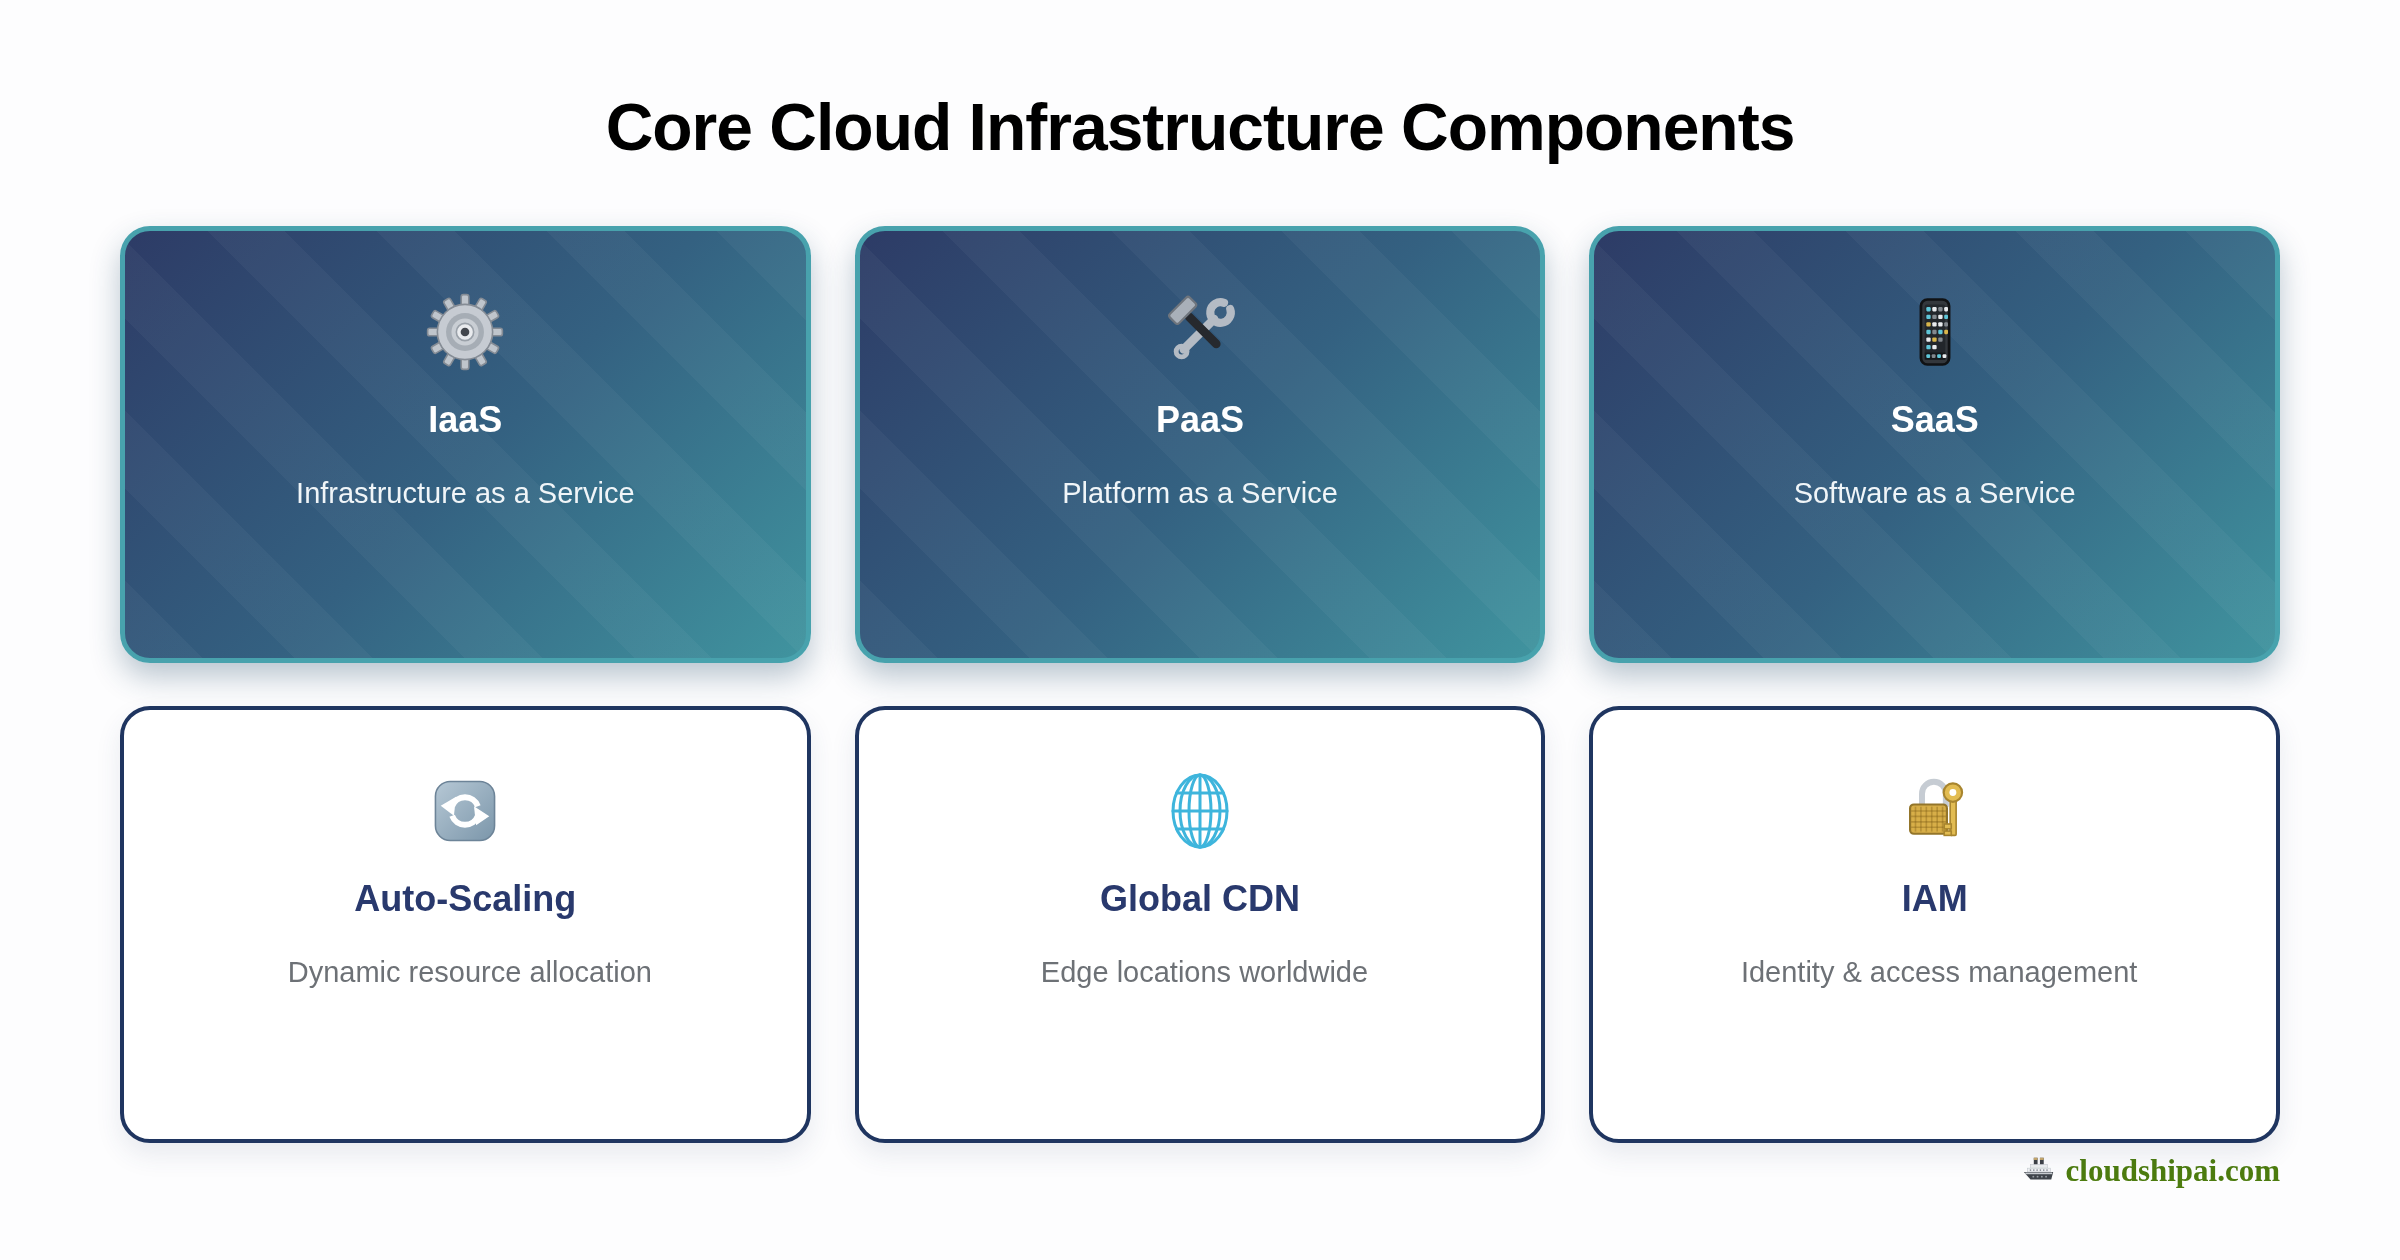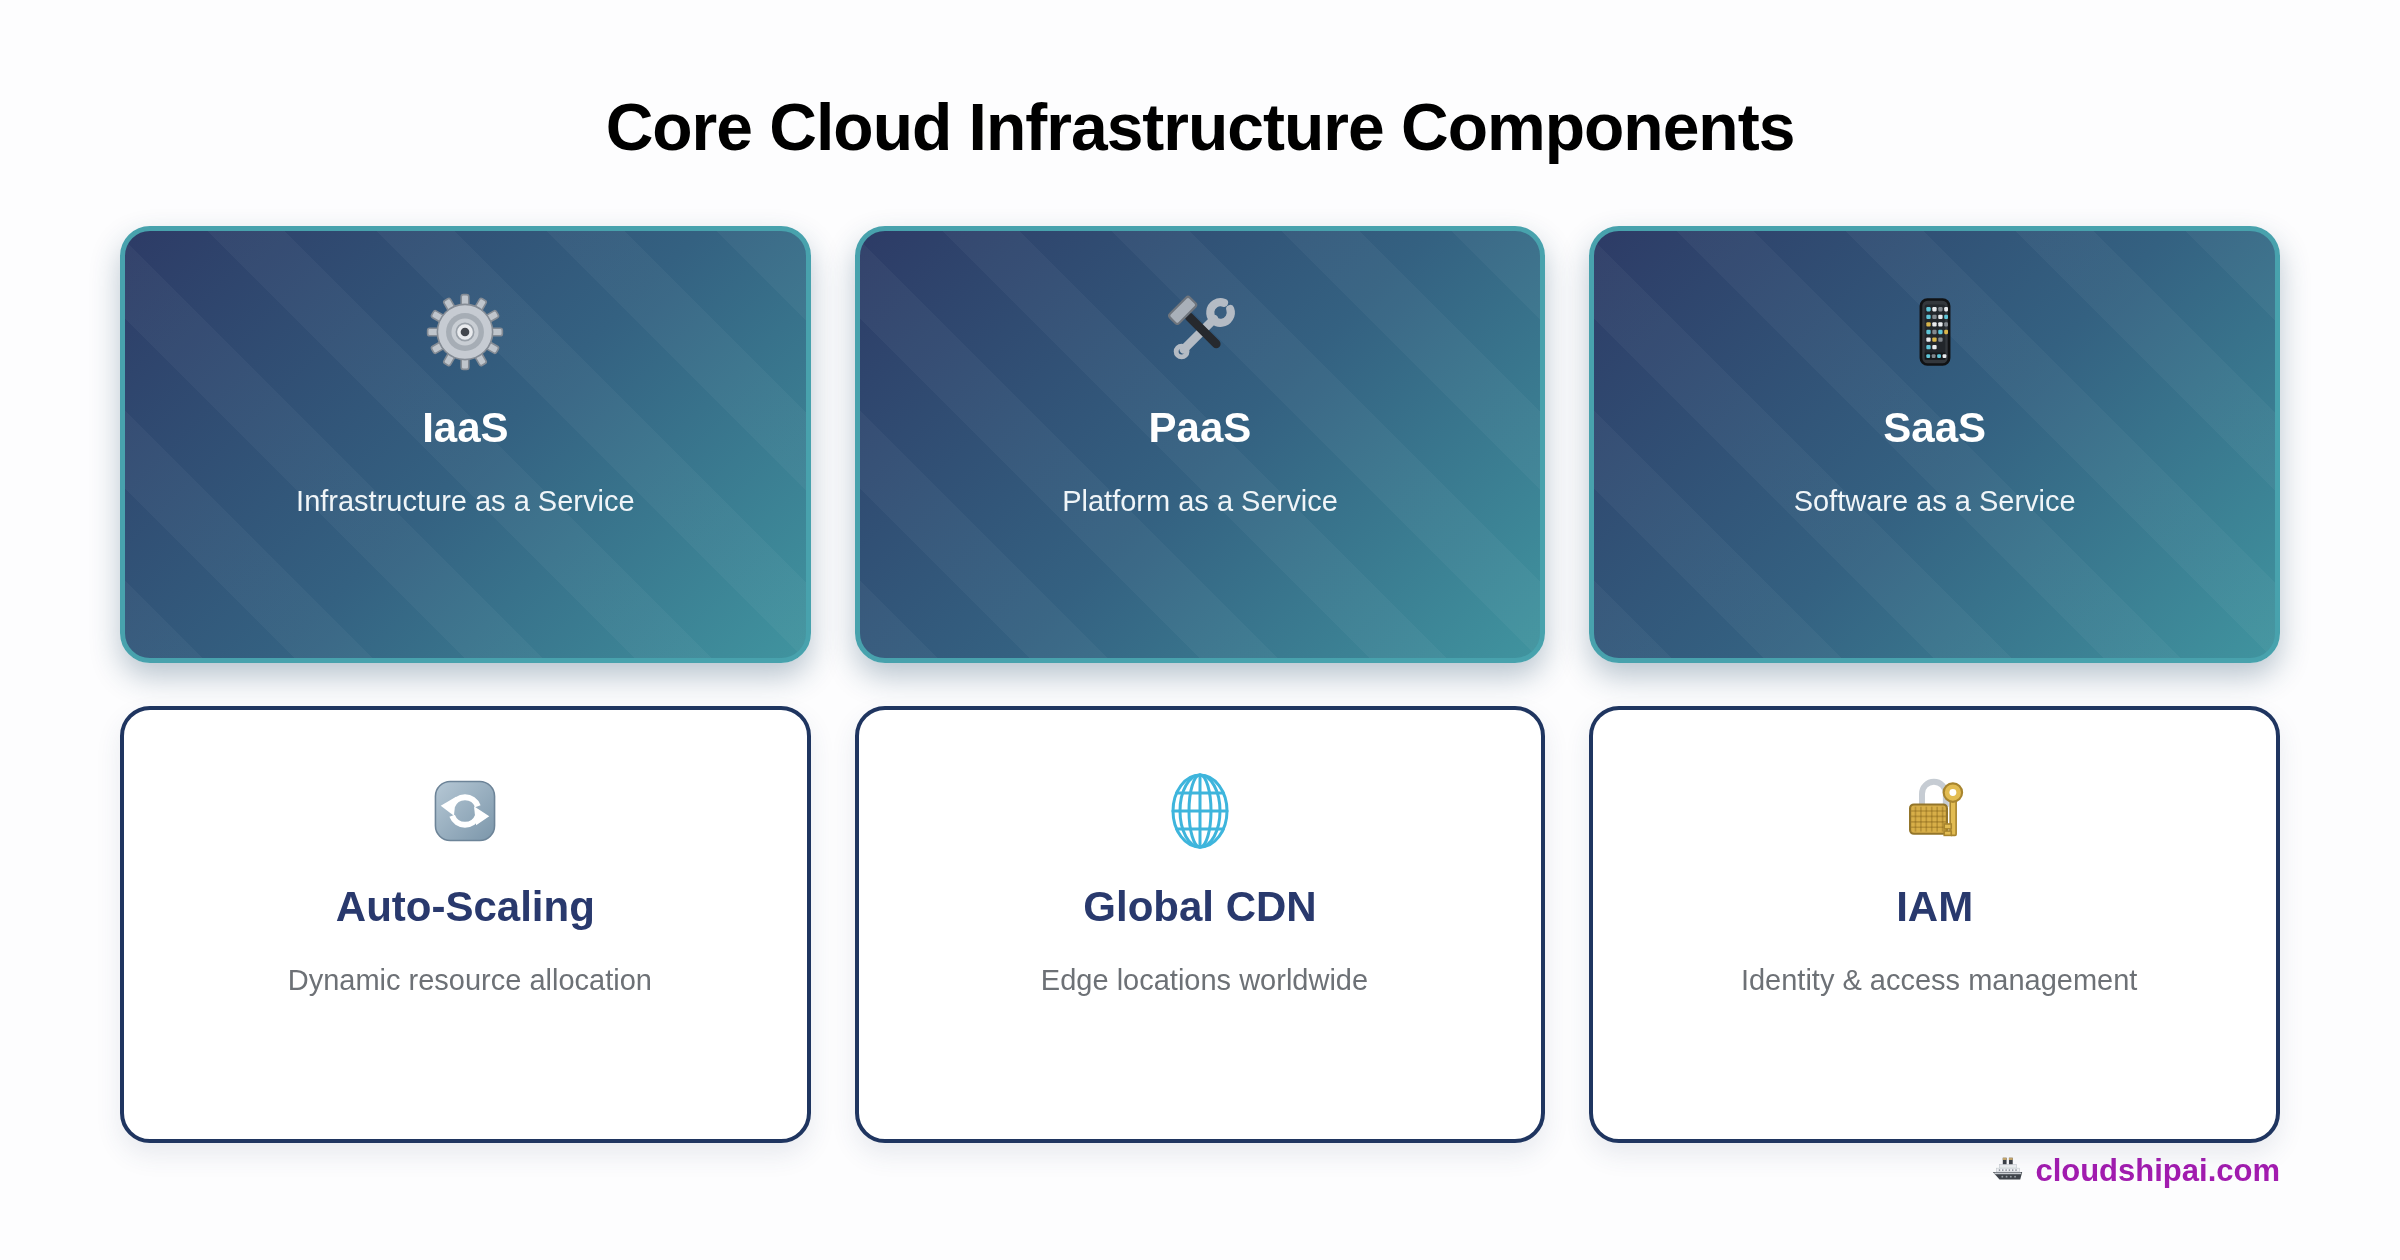--- a/index.html
+++ b/index.html
@@ -49,22 +49,22 @@
     background:#ffffff;
     border:4px solid #1f3560;
     box-shadow:0 12px 26px rgba(50,70,110,0.10);
   }
   .card-icon{
     height:86px;
     display:flex;align-items:center;justify-content:center;
     position:relative;z-index:1;
   }
   .card-title{
-    margin-top:32px;
-    font-size:42px;
+    margin-top:24px;
+    font-size:36px;
     line-height:42px;
     font-weight:bold;
     position:relative;z-index:1;
   }
   .gradient .card-title{color:#ffffff;}
   .outline  .card-title{color:#29396d;}
   .card-subtitle{
     margin-top:36px;
     font-size:29px;
     line-height:33px;
@@ -75,21 +75,22 @@
   .footer{
     margin:10px 120px 0 120px;
     display:flex;
     justify-content:flex-end;
     align-items:center;
     gap:10px;
   }
   .footer-text{
     font-size:31px;
     font-weight:bold;
-    color:#a21caf;
+    color:#4d7c0f;
+    font-family:Liberation Serif, serif;
   }
   svg{display:block;}
 </style>
 </head>
 <body>
 
 <h1 class="page-title">Core Cloud Infrastructure Components</h1>
 
 <div class="cards-grid">
 

